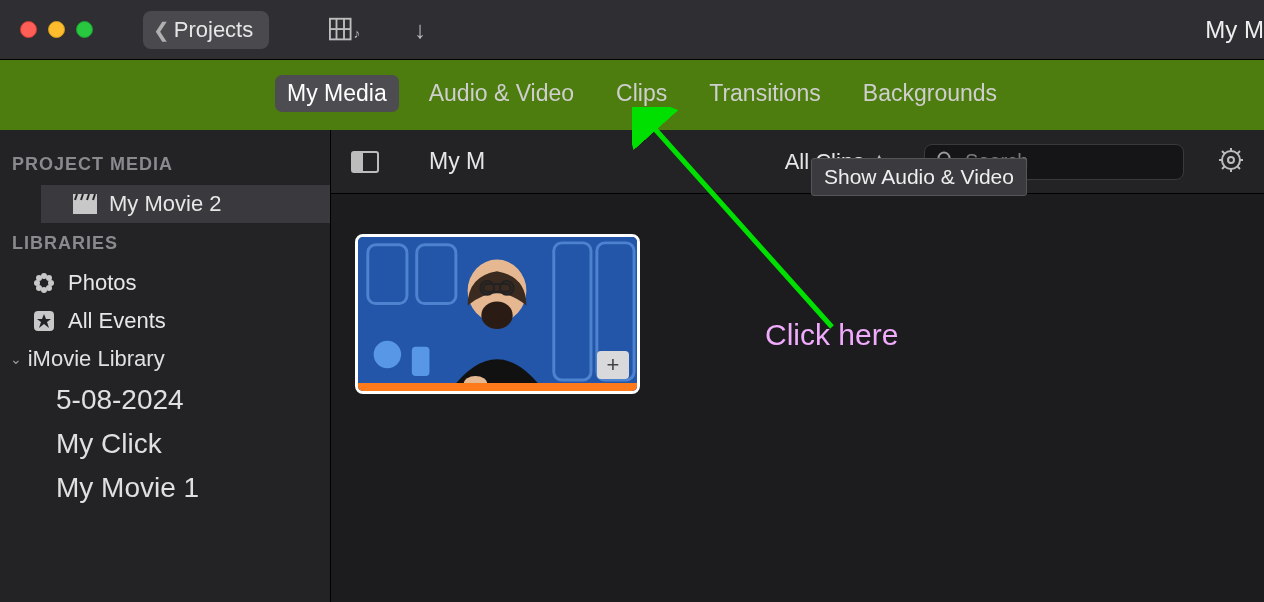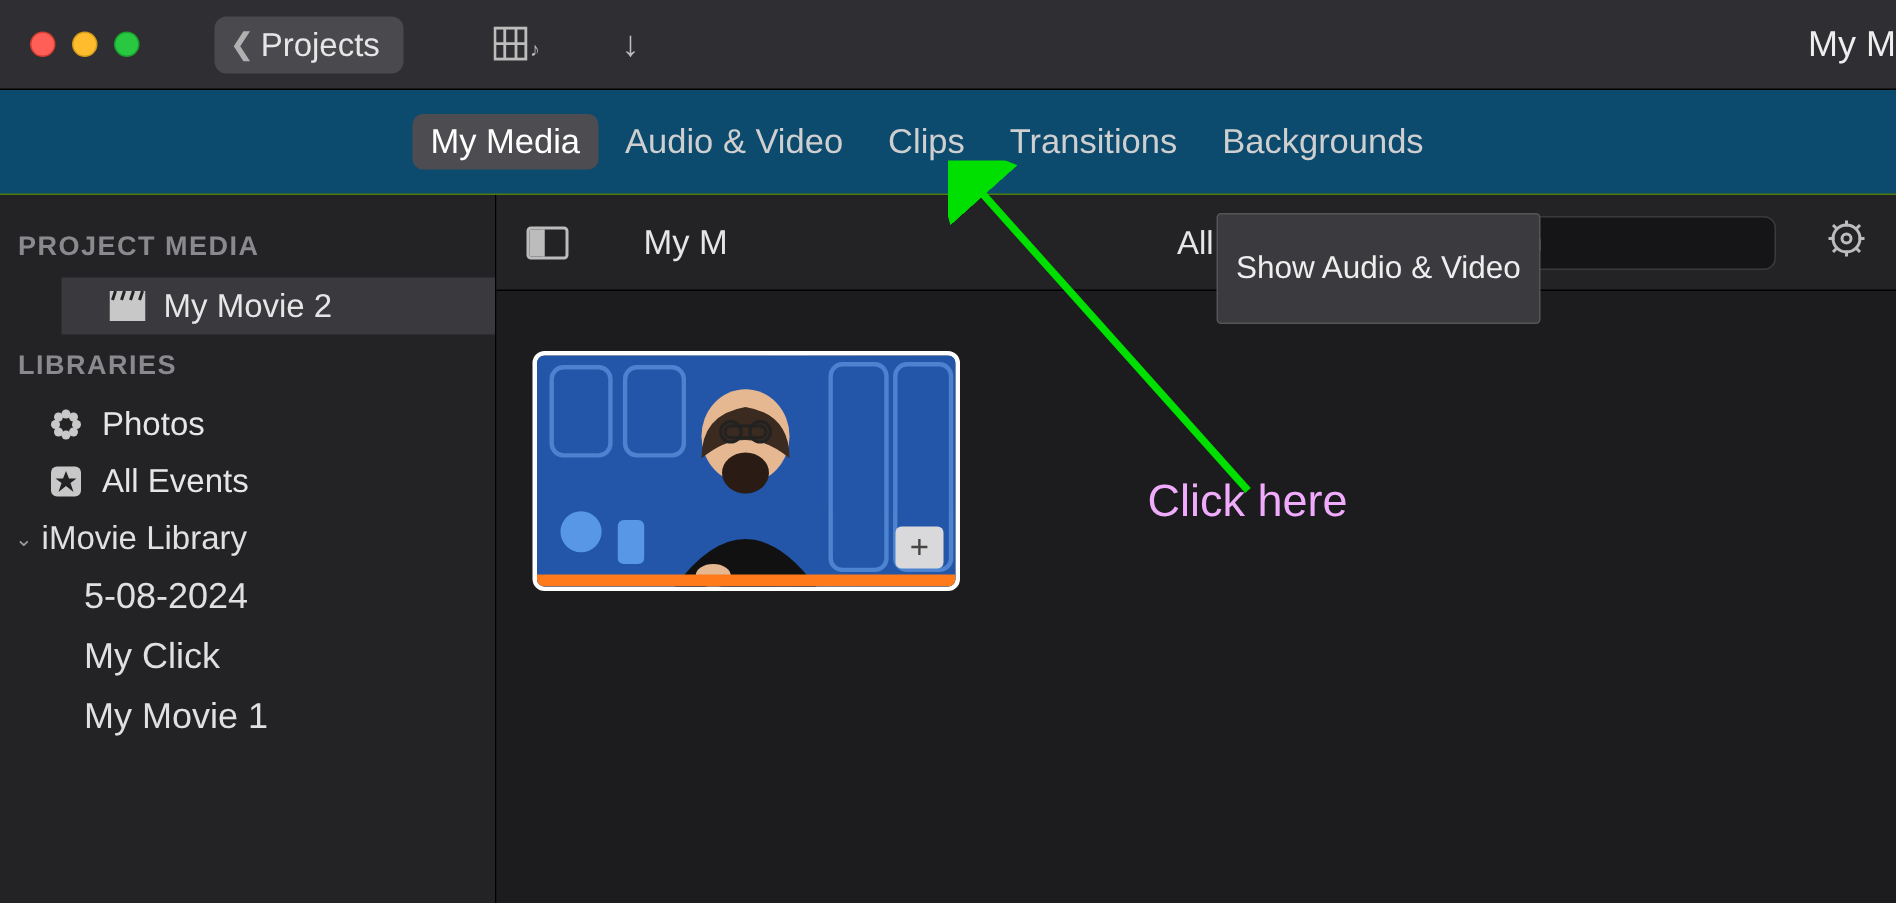--- a/index.html
+++ b/index.html
@@ -8,37 +8,37 @@
 .trafficlights{display:flex;gap:11px;align-items:center;}
 .tl{width:17px;height:17px;border-radius:50%;}
 .red{background:#ff5f57;border:1px solid #d43d32;}
 .yellow{background:#ffbd2e;border:1px solid #d19a1b;}
 .green{background:#28c840;border:1px solid #1a9f2e;}
 .projects-btn{margin-left:50px;background:#4a4a4e;border-radius:8px;height:38px;padding:0 16px 0 10px;display:flex;align-items:center;font-size:22px;color:#e6e6e6;}
 .chev-left{font-size:20px;color:#b0b0b0;margin-right:4px;}
 .toolbar-icon{margin-left:60px;color:#bdbdbd;width:30px;display:flex;align-items:center;justify-content:center;}
 .toolbar-arrow{margin-left:55px;color:#bdbdbd;font-size:24px;}
 .title-right{position:absolute;right:0;top:0;height:60px;display:flex;align-items:center;font-size:24px;color:#eee;padding-right:0;}
-#tabbar{height:70px;background:#0c4a6e;display:flex;align-items:center;padding-left:275px;gap:6px;border-bottom:1px solid #4d7c0f;}
+#tabbar{height:70px;background:#4d7c0f;display:flex;align-items:center;padding-left:275px;gap:18px;border-bottom:3px solid #4d7c0f;}
 .tab{font-size:23px;color:#cfcfcf;padding:5px 12px;border-radius:7px;}
 .tab.active{background:#4d4d51;color:#fff;}
 #body{display:flex;height:472px;}
 #sidebar{width:331px;background:#232326;border-right:1px solid #000;padding-top:14px;}
 .side-header{font-size:18px;font-weight:700;color:#8a8a8e;letter-spacing:1px;padding:10px 12px;}
 .side-item{display:flex;align-items:center;gap:12px;font-size:22px;color:#e6e6e6;padding:6px 12px 6px 32px;}
 .side-item.selected{background:#3a3a3e;margin-left:41px;}
 .side-item .icon{width:24px;color:#c8c8c8;display:flex;justify-content:center;}
-.side-sub{padding-left:56px;font-size:24px;color:#e0e0e0;padding-top:6px;padding-bottom:6px;}
+.side-sub{padding-left:56px;font-size:28px;color:#e0e0e0;padding-top:6px;padding-bottom:6px;}
 .expander{display:flex;align-items:center;gap:6px;padding:6px 10px;font-size:22px;color:#e0e0e0;}
 #main{flex:1;background:#1c1c1e;display:flex;flex-direction:column;position:relative;}
 #main-toolbar{height:64px;display:flex;align-items:center;gap:20px;padding:0 20px;border-bottom:1px solid #000;background:#232326;position:relative;}
 .panel-toggle{width:28px;height:22px;border:2px solid #bcbcbc;border-radius:3px;display:flex;}
 .panel-toggle::before{content:"";width:9px;background:#bcbcbc;border-right:1px solid #bcbcbc;}
 .breadcrumb{font-size:23px;color:#e6e6e6;margin-left:30px;position:relative;}
-.tooltip{position:absolute;left:480px;top:12px;background:#3b3b3f;border:1px solid #555;border-radius:3px;padding:24px 12px;font-size:21px;color:#eee;z-index:5;}
+.tooltip{position:absolute;left:480px;top:28px;background:#3b3b3f;border:1px solid #555;border-radius:3px;padding:6px 12px;font-size:21px;color:#eee;z-index:5;}
 .allclips{margin-left:auto;font-size:22px;color:#e6e6e6;display:flex;align-items:center;gap:8px;}
 .updown{font-size:14px;color:#bcbcbc;line-height:7px;}
 .searchbox{display:flex;align-items:center;background:#151517;border:1px solid #3a3a3c;border-radius:8px;height:36px;width:260px;padding:0 12px;margin-left:18px;}
 .searchbox input{background:transparent;border:none;outline:none;color:#eee;font-size:20px;width:100%;}
 .searchbox input::placeholder{color:#7a7a7e;}
 .gear{margin-left:14px;color:#bcbcbc;}
 #clips{flex:1;padding:40px 24px;position:relative;}
 .clip{width:285px;height:160px;border:3px solid #fff;border-radius:8px;position:relative;overflow:hidden;background:linear-gradient(90deg,#1a4a8c 0%,#2356a8 20%,#2a62bf 40%,#4a7fd4 60%,#2356a8 80%,#183d72 100%);}
 .clip svg{position:absolute;inset:0;}
 .clip .orange{position:absolute;left:0;right:0;bottom:0;height:8px;background:#ff7a1a;}

